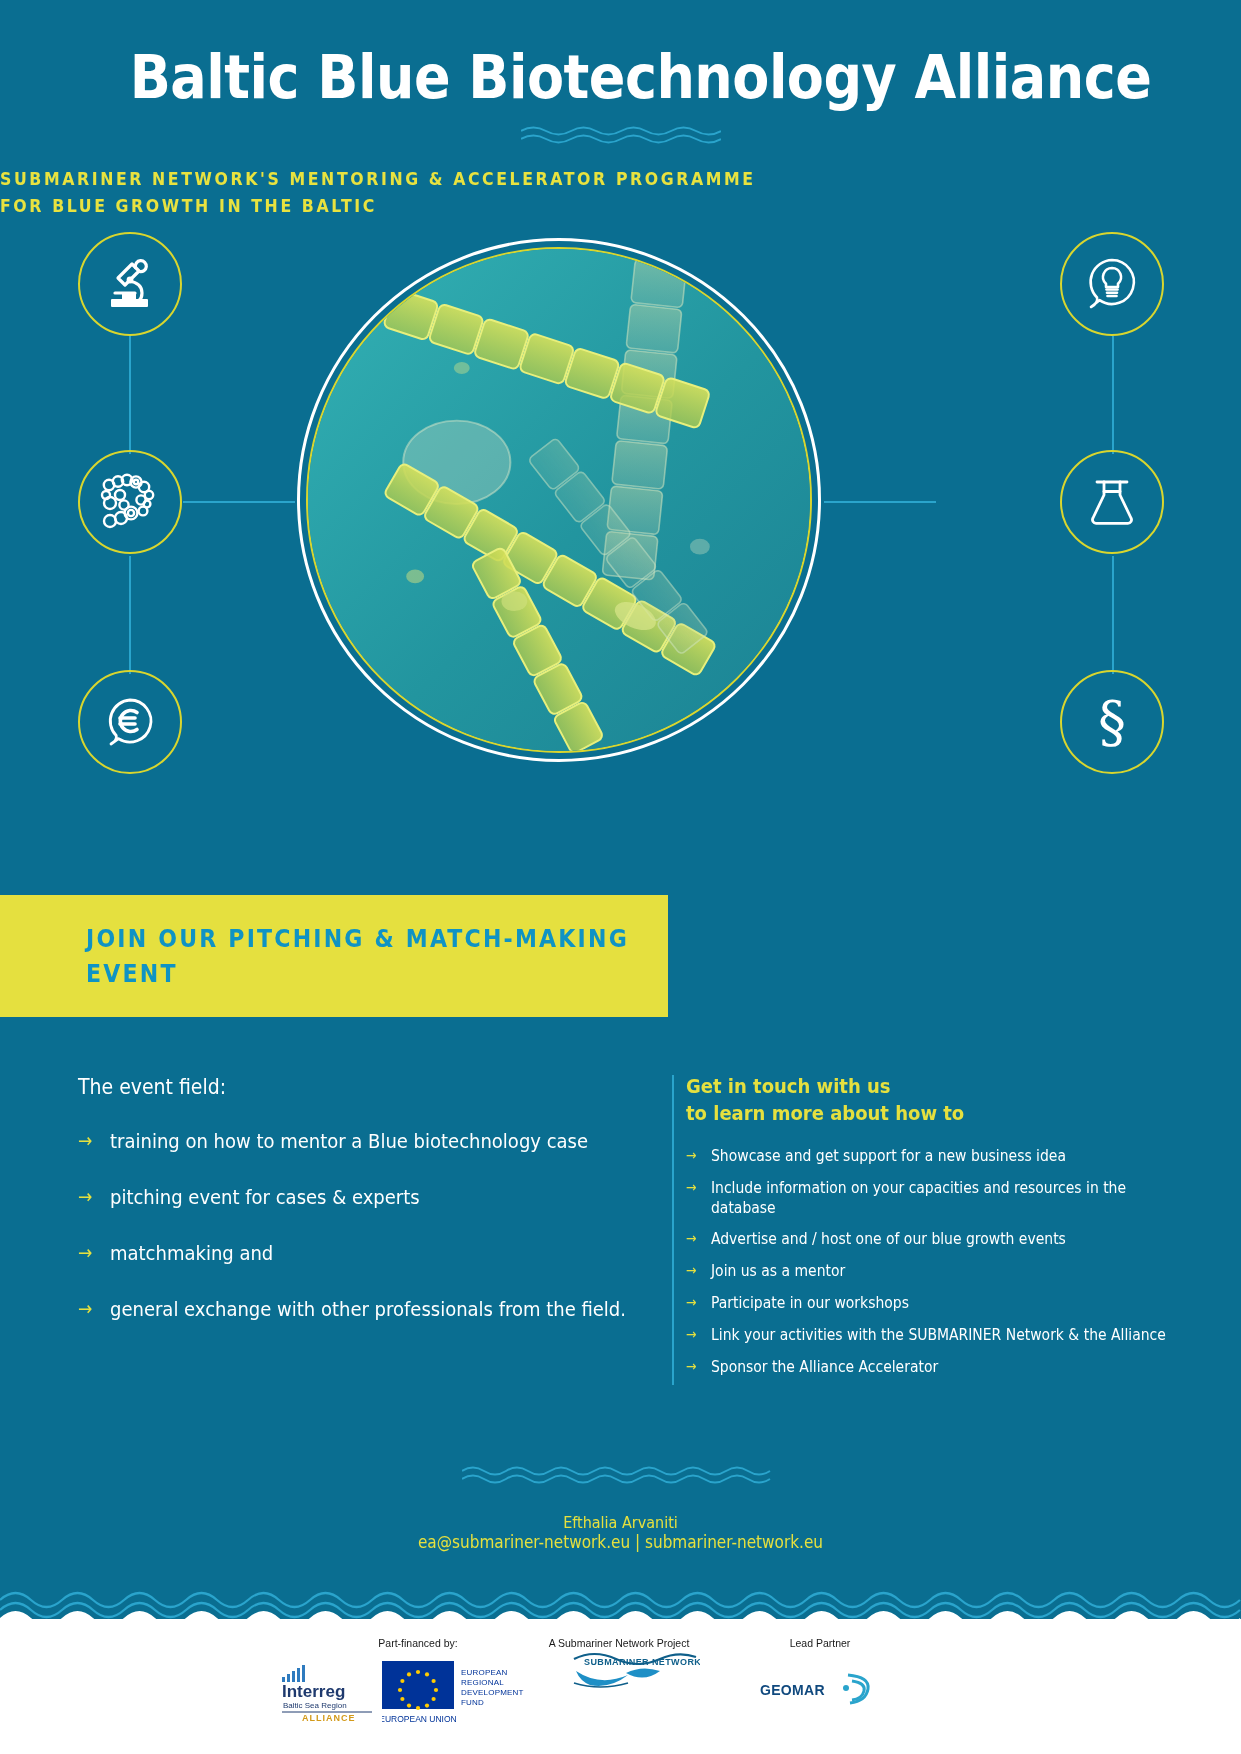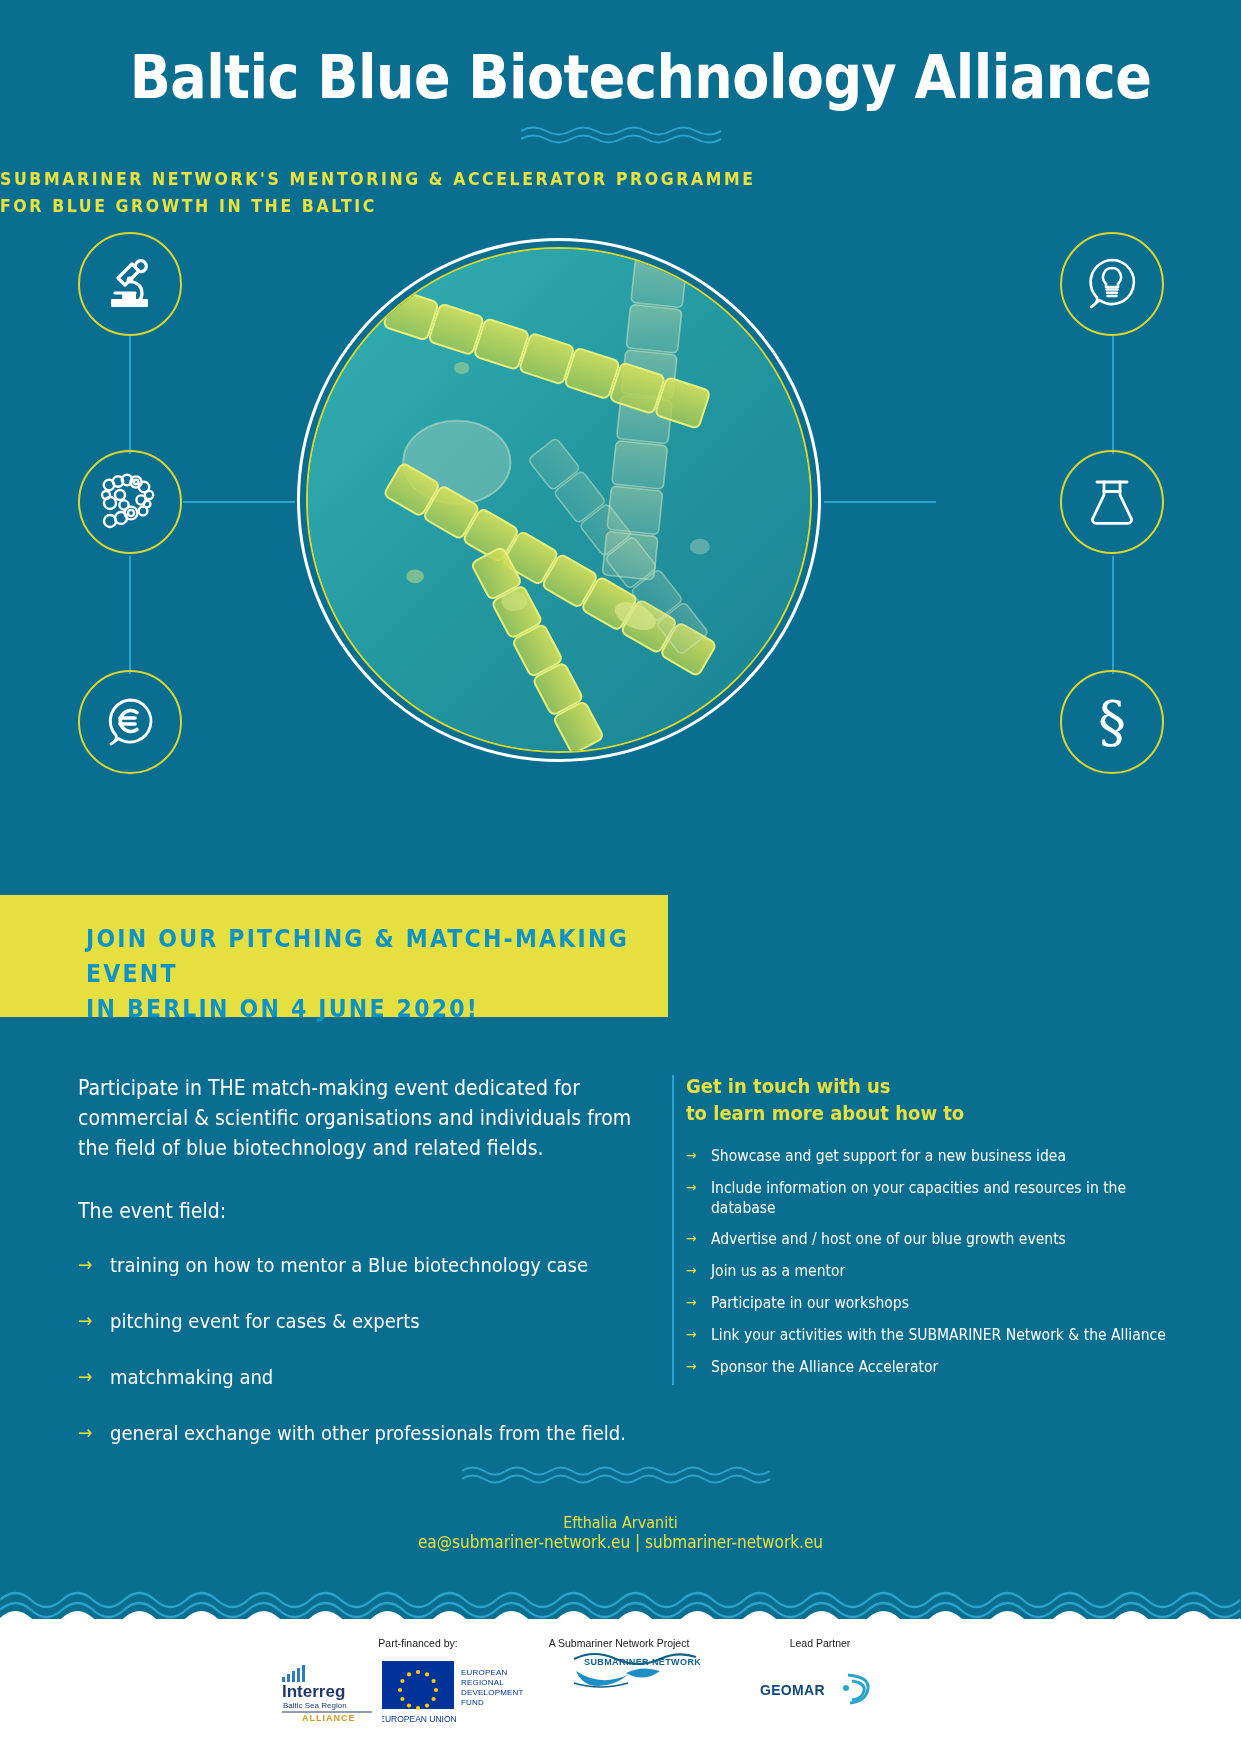--- a/index.html
+++ b/index.html
@@ -384,26 +384,24 @@
           <ellipse cx="155" cy="120" rx="8" ry="6" fill="#c8e08a" opacity=".45"></ellipse>
         </svg>
       </div>
       <div class="disc-outer"></div>
     </div>
   </div>
 
   <div class="banner">
     <div class="banner-text">
       <div>JOIN OUR PITCHING &amp; MATCH-MAKING EVENT</div>
-      <div>IN BERLIN ON 4 JUNE 2020!</div>
     </div>
   </div>
 
   <div class="col-left">
-    <div class="para">Participate in THE match-making event dedicated for commercial &amp; scientific organisations and individuals from the field of blue biotechnology and related fields.</div>
     <div class="lead-in">The event field:</div>
 
     <div class="bullet-l">
       <span class="arw">→</span>
       <span class="txt">training on how to mentor a Blue biotechnology case</span>
     </div>
     <div class="bullet-l">
       <span class="arw">→</span>
       <span class="txt">pitching event for cases &amp; experts</span>
     </div>

